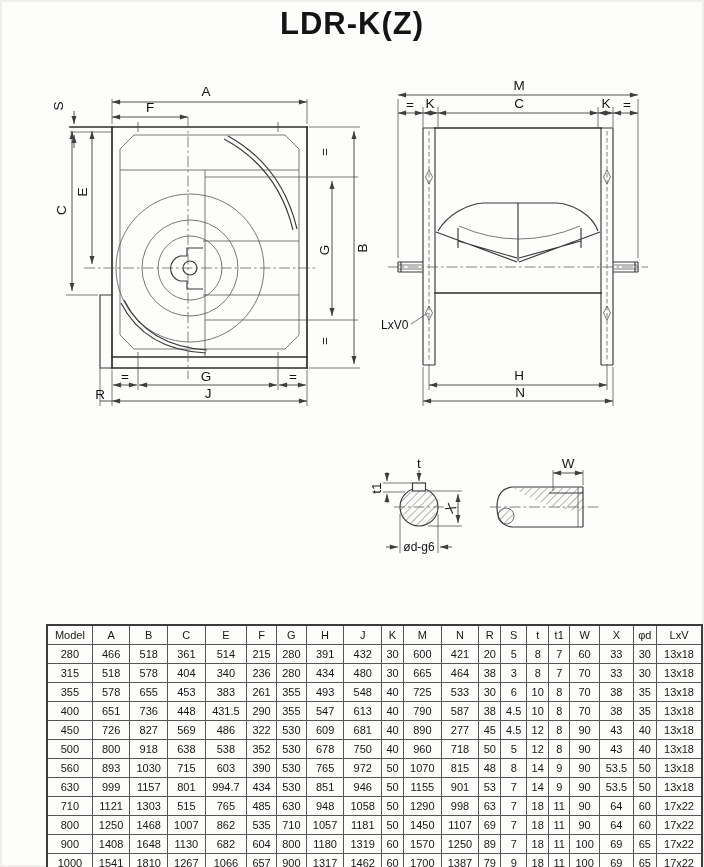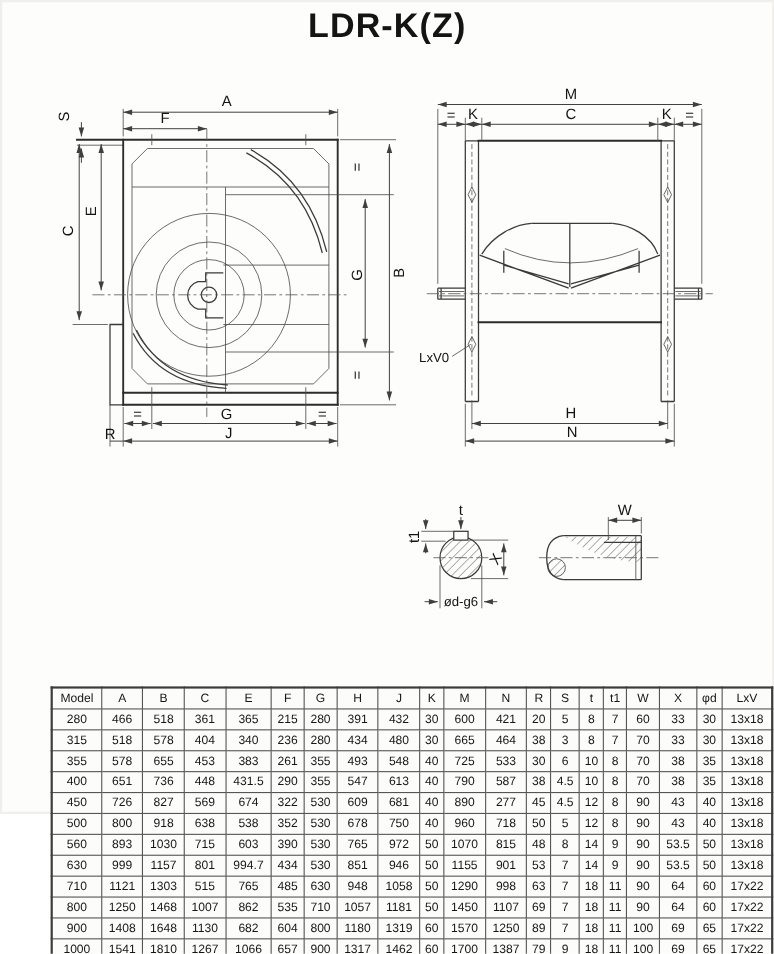--- a/index.html
+++ b/index.html
@@ -1,17 +1,17 @@
 <!DOCTYPE html>
 <html><head>
 <meta charset="utf-8">
 <style>
   html,body{margin:0;padding:0;}
   body{width:704px;height:867px;overflow:hidden;background:#ffffff;font-family:"Liberation Sans",sans-serif;}
-  .page{position:relative;width:704px;height:740px;background:#fdfdfc;box-shadow:inset 0 0 0 2px #f0efec;}
+  .page{position:relative;width:704px;height:867px;background:#fdfdfc;box-shadow:inset 0 0 0 2px #f0efec;}
   .title{position:absolute;top:6px;left:0;width:100%;text-align:center;font-size:31px;font-weight:bold;
          letter-spacing:1px;color:#141414;margin:0;}
   svg.drawing{position:absolute;top:0;left:0;}
   
   .o  {stroke:#2c2c2c;stroke-width:1.7;fill:none;stroke-linecap:square;}
   .m  {stroke:#3a3a3a;stroke-width:1.15;fill:none;}
   .t  {stroke:#4c4c4c;stroke-width:0.75;fill:none;}
   .d  {stroke:#3f3f3f;stroke-width:0.9;fill:none;}
   .cl {stroke:#5a5a5a;stroke-width:0.75;fill:none;stroke-dasharray:11 3 2.5 3;}
   .bolt{stroke:#5a5a5a;stroke-width:0.75;fill:none;stroke-dasharray:4.5 2.5;}
@@ -242,21 +242,21 @@
           <th>φd</th>
           <th>LxV</th>
         </tr>
     </thead>
     <tbody>
         <tr>
           <td>280</td>
           <td>466</td>
           <td>518</td>
           <td>361</td>
-          <td>365</td>
+          <td>514</td>
           <td>215</td>
           <td>280</td>
           <td>391</td>
           <td>432</td>
           <td>30</td>
           <td>600</td>
           <td>421</td>
           <td>20</td>
           <td>5</td>
           <td>8</td>
@@ -330,21 +330,21 @@
           <td>70</td>
           <td>38</td>
           <td>35</td>
           <td>13x18</td>
         </tr>
         <tr>
           <td>450</td>
           <td>726</td>
           <td>827</td>
           <td>569</td>
-          <td>674</td>
+          <td>486</td>
           <td>322</td>
           <td>530</td>
           <td>609</td>
           <td>681</td>
           <td>40</td>
           <td>890</td>
           <td>277</td>
           <td>45</td>
           <td>4.5</td>
           <td>12</td>

